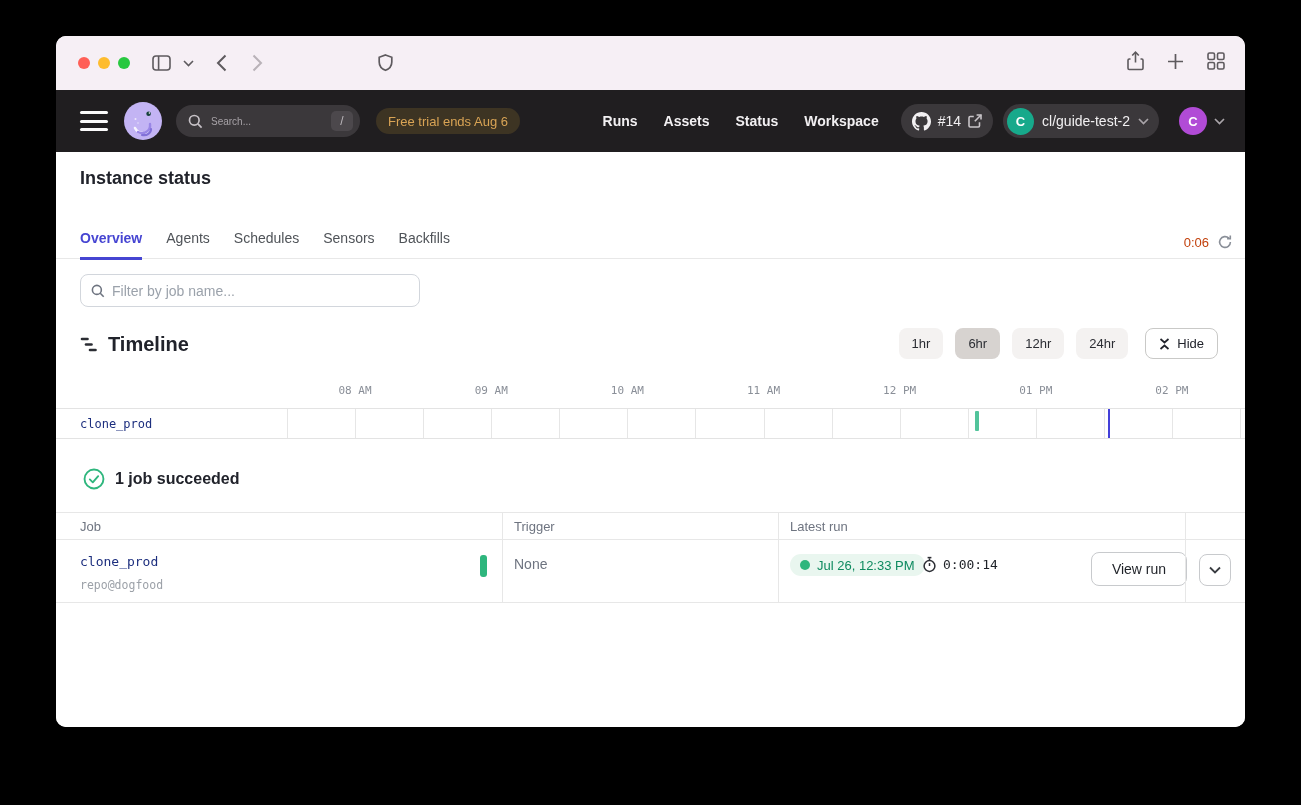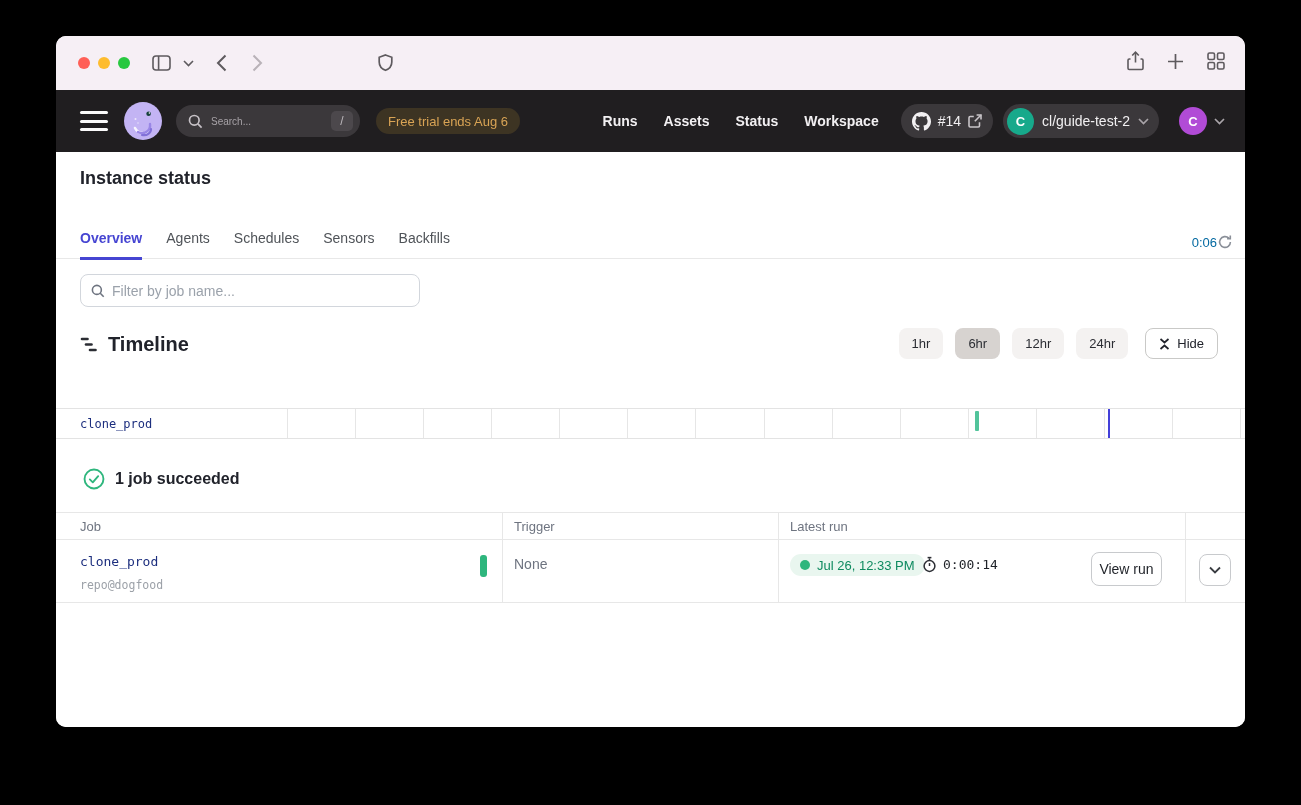--- a/index.html
+++ b/index.html
@@ -49,21 +49,21 @@
   .chev { color:#A9A4A9; }
 
   
   .content { position:relative; height:575px; background:#fff; color:#21232B; }
   .page-title { position:absolute; left:24px; top:16px; font-size:18px; font-weight:700; color:#21232B; }
   .tabs-bar { position:absolute; left:0; right:0; top:64px; height:43px; border-bottom:1px solid #E8E8E8;
               display:flex; align-items:flex-end; padding:0 24px; }
   .tabs { display:flex; gap:24px; }
   .tab { font-size:14px; color:#4F5358; padding-bottom:11px; border-bottom:3px solid transparent; margin-bottom:-2px; cursor:pointer; }
   .tab.active { color:var(--accent,#4645D2); border-bottom-color:var(--accent,#4645D2); font-weight:700; }
-  .refresh-wrap { position:absolute; right:12px; top:18px; display:flex; align-items:center; color:#0369a1; font-size:13px; }
+  .refresh-wrap { position:absolute; right:12px; top:18px; display:flex; align-items:center; gap:8px; color:#c2410c; font-size:13px; }
   .refresh-wrap svg { color:#8A8F98; }
 
   .filter { position:absolute; left:24px; top:122px; width:340px; height:33px; border:1px solid #D2D6DC; border-radius:8px;
             display:flex; align-items:center; padding:0 10px; gap:7px; color:#9BA2AB; background:#fff; }
   .filter input { border:none; outline:none; flex:1; font-size:14px; color:#21232B; background:transparent;
                   font-family:"Liberation Sans",sans-serif; }
   .filter input::placeholder { color:#9BA2AB; }
 
   .tl-header { position:absolute; left:24px; top:176px; height:32px; display:flex; align-items:center; gap:10px; }
   .tl-title { font-size:20px; font-weight:700; color:#21232B; }
@@ -97,21 +97,21 @@
   .job-name { position:absolute; left:24px; top:14px; font-size:13px; color:var(--link-navy,#1C2E7E); cursor:pointer; }
   .job-repo { position:absolute; left:24px; top:38px; font-size:11.5px; color:#9CA1A8; }
   .job-bar { position:absolute; left:424px; top:15px; width:7px; height:22px; border-radius:3px; background:var(--success,#2EB67D); }
   .trigger-val { position:absolute; left:458px; top:16px; font-size:14px; color:#6E7480; }
   .run-badge { position:absolute; left:734px; top:14px; height:22px; border-radius:11px; background:var(--success-bg,#E9F6EF);
                display:flex; align-items:center; gap:7px; padding:0 10px; cursor:pointer; }
   .run-dot { width:10px; height:10px; border-radius:50%; background:var(--success,#2EB67D); }
   .run-time { font-size:13px; color:var(--success-text,#0E8A5F); }
   .dur-wrap { position:absolute; left:866px; top:16px; display:flex; align-items:center; gap:6px; color:#2B2D33; }
   .dur-val { font-size:13px; color:#1F2228; }
-  .viewrun-btn { position:absolute; left:1035px; top:12px; width:71px; height:34px; border:1px solid #C8CACD; border-radius:8px;
+  .viewrun-btn { position:absolute; left:1035px; top:12px; width:96px; height:34px; border:1px solid #C8CACD; border-radius:8px;
                  background:#fff; font-size:14px; color:#1F2228; cursor:pointer; font-family:"Liberation Sans",sans-serif; }
   .rowmenu-btn { position:absolute; left:1143px; top:14px; width:32px; height:32px; border:1px solid #C8CACD; border-radius:8px;
                  background:#fff; display:flex; align-items:center; justify-content:center; color:#3A3D42; cursor:pointer; }
 </style>
 </head>
 <body>
 
 <div class="window">
 
   <div class="chrome">
@@ -271,20 +271,29 @@
         <button class="range-btn">24hr</button>
         <button class="hide-btn">
           <svg width="11" height="12" viewBox="0 0 11 12" fill="none" stroke="#21232B" stroke-width="1.7">
             <polyline points="1.5,1 5.5,4.5 9.5,1"></polyline>
             <polyline points="1.5,11 5.5,7.5 9.5,11"></polyline>
           </svg>
           <span>Hide</span>
         </button>
       </div>
 
+    <div class="axis-row mono" id="axis-row">
+        <span class="axis-label" style="left: 7.14286%;">08 AM</span>
+        <span class="axis-label" style="left: 21.4286%;">09 AM</span>
+        <span class="axis-label" style="left: 35.7143%;">10 AM</span>
+        <span class="axis-label" style="left: 50%;">11 AM</span>
+        <span class="axis-label" style="left: 64.2857%;">12 PM</span>
+        <span class="axis-label" style="left: 78.5714%;">01 PM</span>
+        <span class="axis-label" style="left: 92.8571%;">02 PM</span>
+      </div>
 
     <div class="tl-band">
       <div class="row-label mono">clone_prod</div>
       <div class="tl-grid" id="tl-grid">
           <div class="gridline" style="left: 0%;"></div>
           <div class="gridline" style="left: 7.14286%;"></div>
           <div class="gridline" style="left: 14.2857%;"></div>
           <div class="gridline" style="left: 21.4286%;"></div>
           <div class="gridline" style="left: 28.5714%;"></div>
           <div class="gridline" style="left: 35.7143%;"></div>

